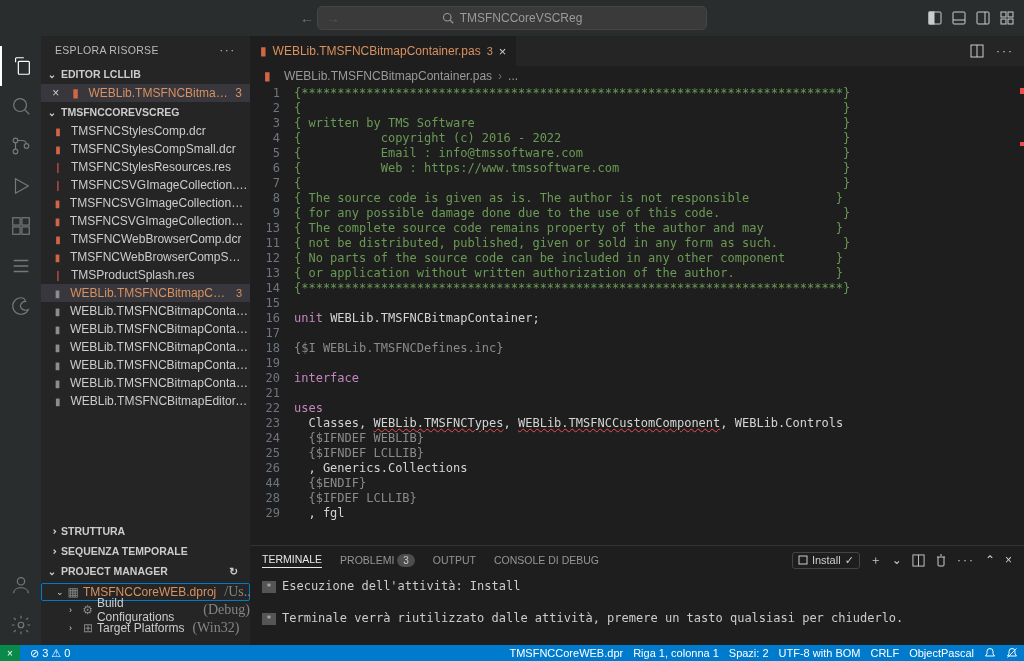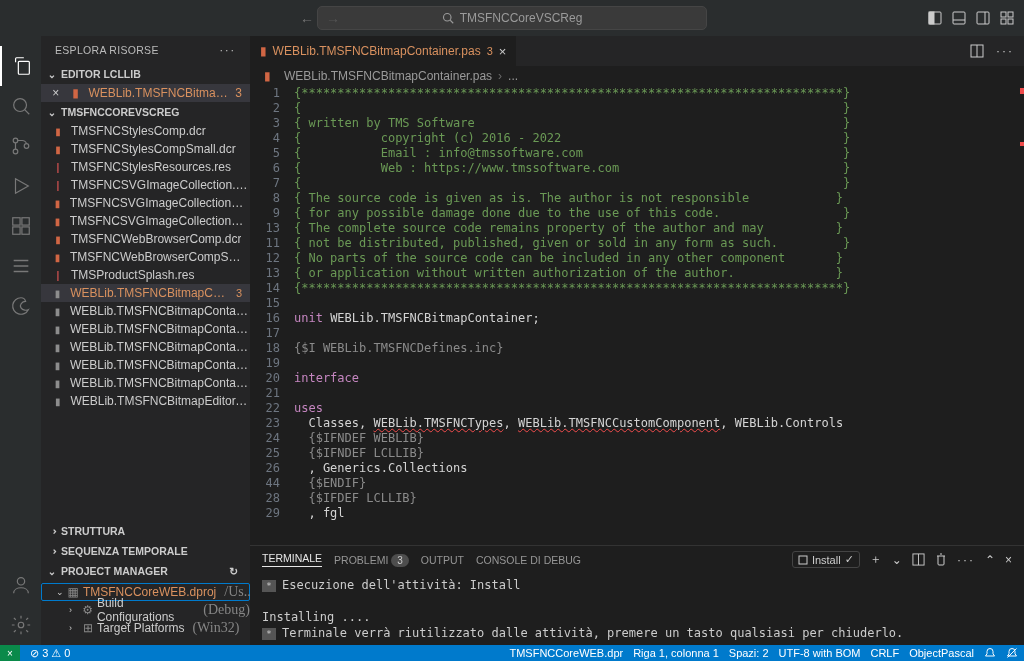--- a/index.html
+++ b/index.html
@@ -258,21 +258,21 @@
   border-top: 1px solid #333;
   display: flex;
   flex-direction: column;
   background: #1e1e1e;
 }
 .panel-tabs {
   height: 28px;
   display: flex;
   align-items: center;
   padding: 0 12px;
-  gap: 12px;
+  gap: 18px;
   font-size: 10.5px;
   color: #969696;
 }
 .panel-tabs .ptab { cursor: pointer; }
 .panel-tabs .ptab.active {
   color: #e7e7e7;
   border-bottom: 1px solid #e7e7e7;
   padding-bottom: 2px;
 }
 .panel-tabs .pcount {
@@ -680,21 +680,20 @@
               </svg>
             </span>
           <span style="letter-spacing:2px">···</span>
           <span>⌃</span>
           <span>×</span>
         </div>
       </div>
       <div class="terminal-body" id="terminal">
           <div><span class="marker">*</span>Esecuzione dell'attività: Install</div>
           <div>&nbsp;</div>
-          <div>Installing ....</div>
           <div><span class="marker">*</span>Terminale verrà riutilizzato dalle attività, premere un tasto qualsiasi per chiuderlo.</div>
         </div>
     </div>
   </div>
 </div>
 
 <div class="statusbar">
   <div class="sb-remote">×</div>
   <div class="sb-item">
     <span>⊘</span>

